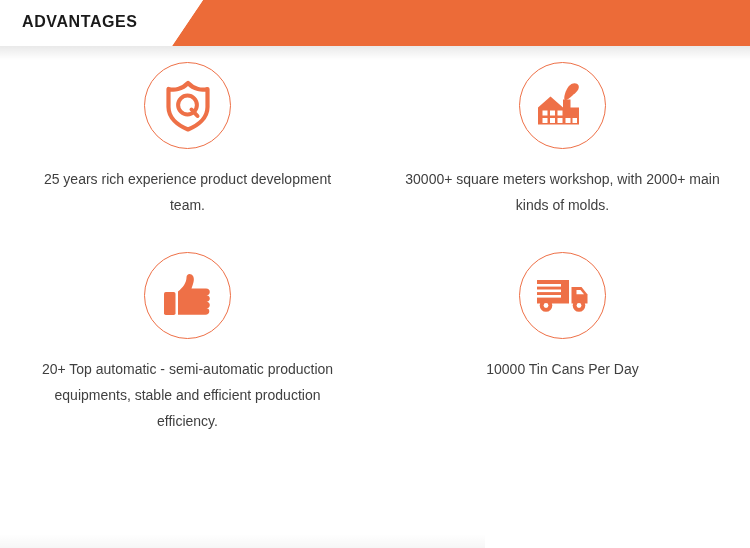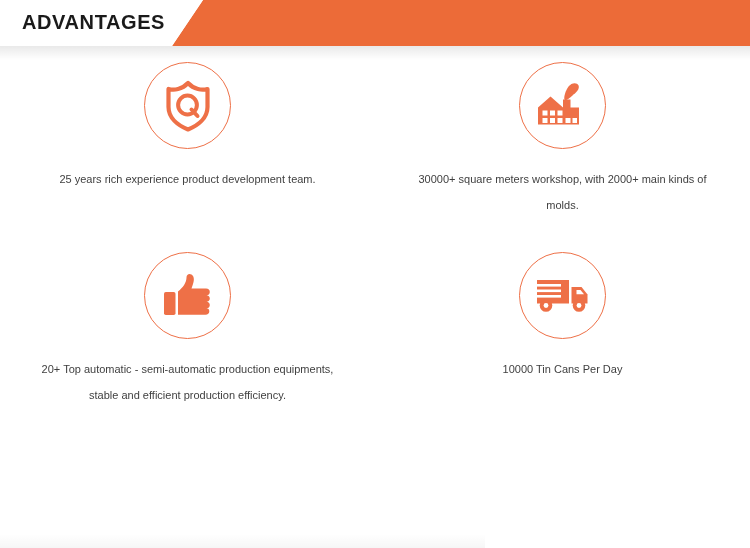--- a/index.html
+++ b/index.html
@@ -41,21 +41,21 @@
     background: #ffffff;
     clip-path: polygon(0 0, 203px 0, 172px 46px, 0 46px);
     z-index: 2;
   }
   .header-title {
     position: absolute;
     left: 22px;
     top: 0;
     height: 54px;
     line-height: 44px;
-    font-size: 20px;
+    font-size: 16px;
     font-weight: bold;
     letter-spacing: 0.6px;
     color: #1a1a1a;
     z-index: 3;
     white-space: nowrap;
   }
   .header-shadow {
     position: absolute;
     left: 0;
     top: 46px;
@@ -96,21 +96,21 @@
     display: flex;
     align-items: center;
     justify-content: center;
     box-sizing: border-box;
     flex: none;
   }
   .icon-circle svg { display: block; }
 
   .feature-text {
     margin-top: 17px;
-    font-size: 11px;
+    font-size: 14px;
     line-height: 26px;
     color: #3f3f3f;
     text-align: center;
     max-width: 300px;
   }
   .cell-2 .feature-text { max-width: 320px; }
   .cell-3 .feature-text { max-width: 300px; }
   .cell-4 .feature-text { max-width: 320px; }
 
   .bottom-fade {

